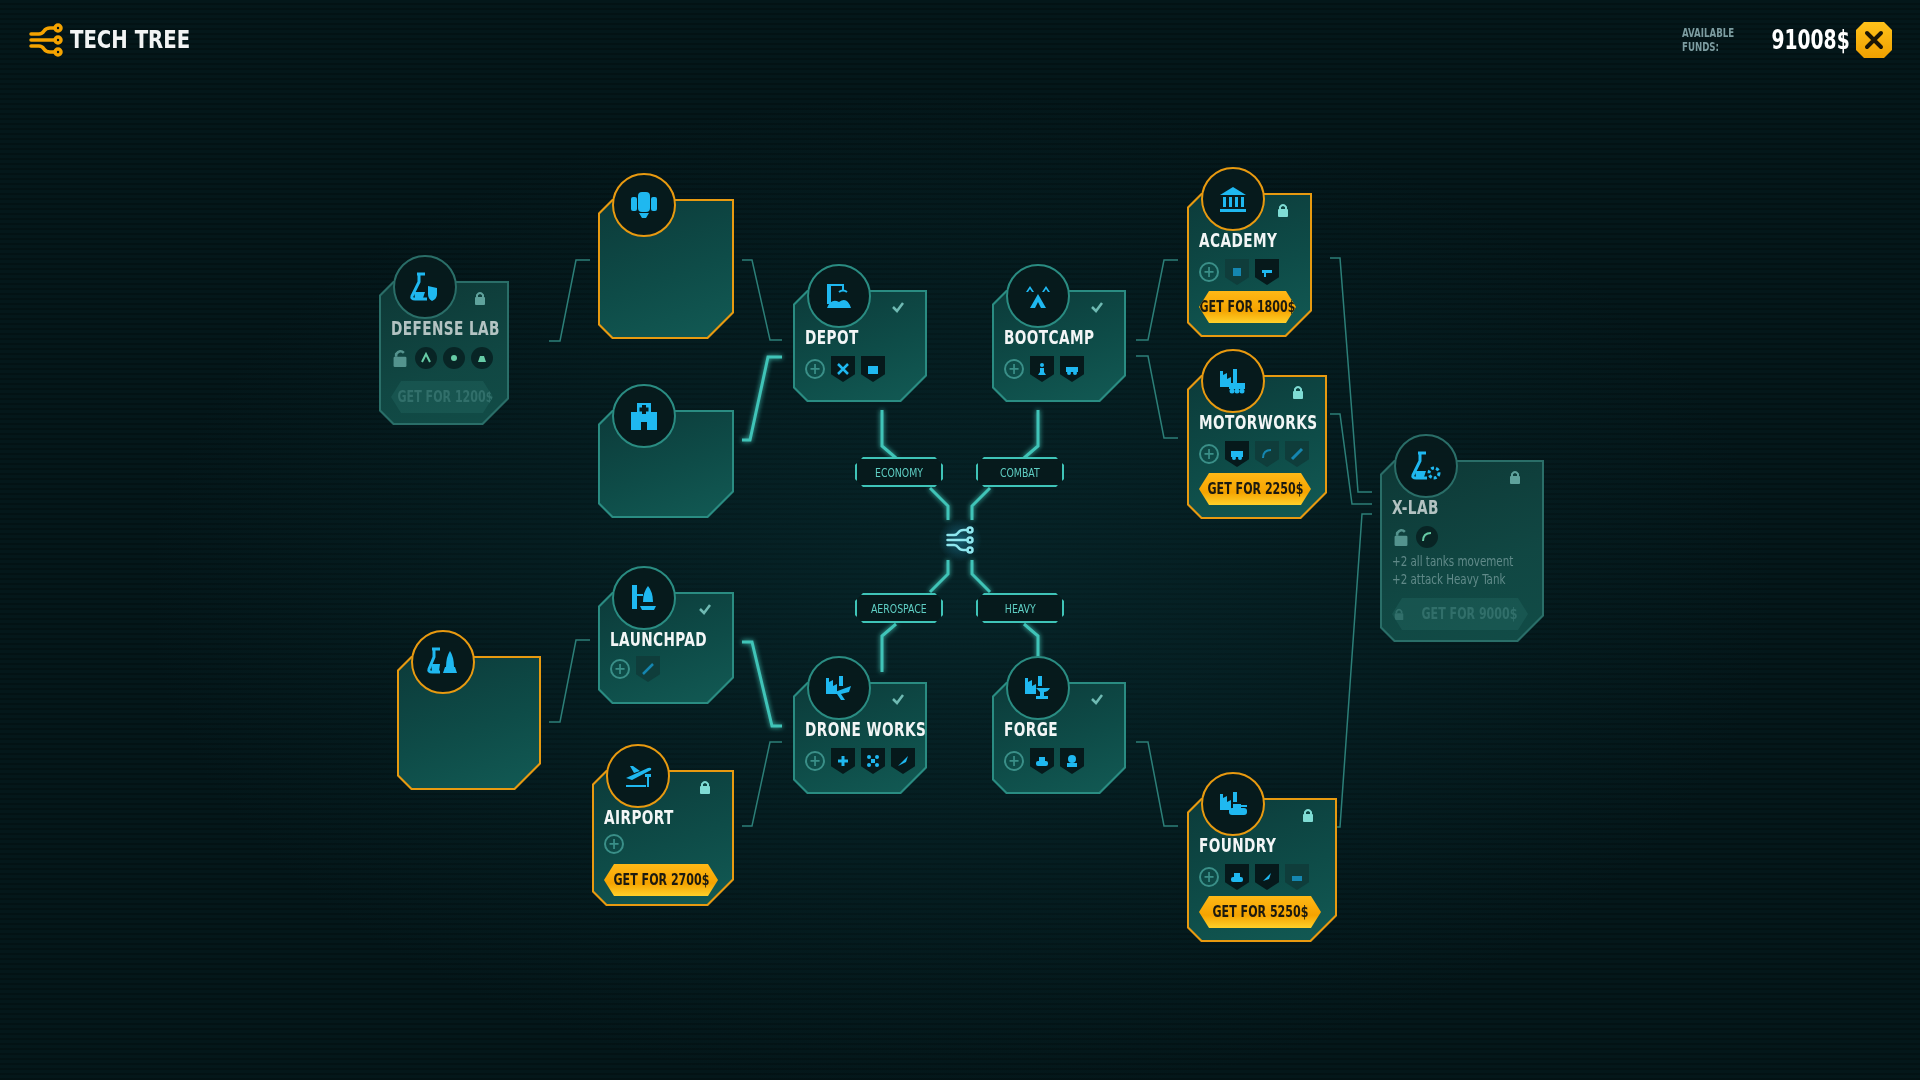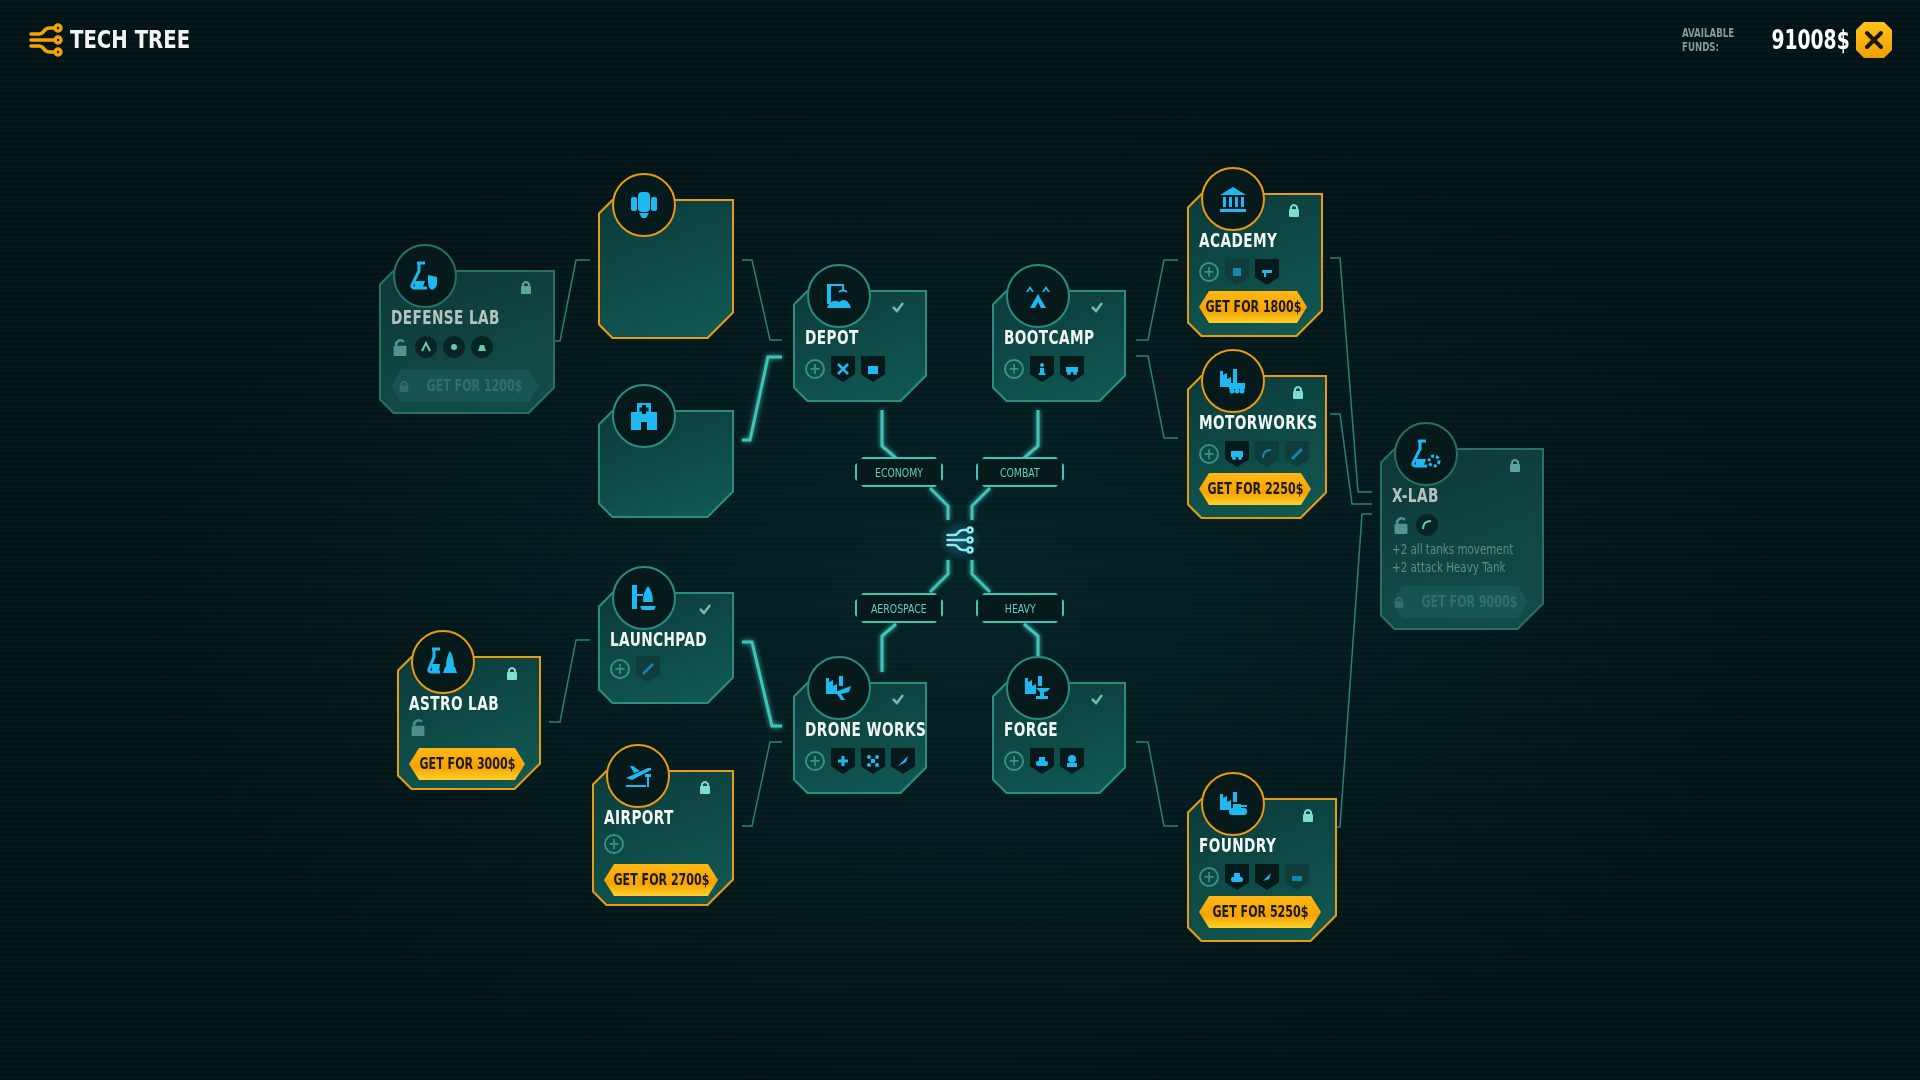--- a/index.html
+++ b/index.html
@@ -166,21 +166,21 @@
 <div class="branch" style="left:976px;top:457px;">
     <span>COMBAT</span>
   </div>
 <div class="branch" style="left:855px;top:593px;">
     <span>AEROSPACE</span>
   </div>
 <div class="branch" style="left:976px;top:593px;">
     <span>HEAVY</span>
   </div>
 
-<div class="card locked" style="left:379px;top:270px;width:176px;height:144px;">
+<div class="card locked" style="left:379px;top:281px;width:130px;height:144px;">
   <div class="frame">
       <div class="frame-inner"></div>
     </div>
   <div class="badge" style="left:14px;top:-26px;">
     <svg width="36" height="36" viewBox="0 0 36 36">
         <path d="M10 5 H18 M12 5 V13 L5 27 Q4 30 8 30 H20" fill="none" stroke="#1fb8f0" stroke-width="3"></path>
         <path d="M7 23 H18 L16 29 H8Z" fill="#1fb8f0"></path>
         <path d="M21 17 L30 19 V25 Q30 30 25 32 Q21 30 21 25 Z" fill="#1fb8f0"></path>
       </svg>
   </div>
@@ -311,21 +311,21 @@
           <svg width="14" height="14" viewBox="0 0 14 14">
             <rect x="1" y="5" width="12" height="5" fill="#1fb8f0"></rect>
             <circle cx="4" cy="11" r="2" fill="#1fb8f0"></circle>
             <circle cx="10" cy="11" r="2" fill="#1fb8f0"></circle>
           </svg>
         </div>
     </div>
   </div>
 </div>
 
-<div class="card buyable" style="left:1187px;top:193px;width:136px;height:144px;">
+<div class="card buyable" style="left:1187px;top:193px;width:125px;height:144px;">
   <div class="frame">
       <div class="frame-inner"></div>
     </div>
   <div class="badge" style="left:14px;top:-26px;">
     <svg width="32" height="32" viewBox="0 0 32 32" fill="#1fb8f0">
         <path d="M3 12 L16 4 L29 12Z"></path>
         <rect x="6" y="14" width="3" height="10"></rect>
         <rect x="12" y="14" width="3" height="10"></rect>
         <rect x="18" y="14" width="3" height="10"></rect>
         <rect x="24" y="14" width="3" height="10"></rect>
@@ -397,21 +397,21 @@
             <path d="M2 12 L12 2" stroke="#1586b0" stroke-width="3"></path>
           </svg>
         </div>
     </div>
     <div class="buy active" style="top:98px;">
         <span>GET FOR 2250$</span>
       </div>
   </div>
 </div>
 
-<div class="card locked" style="left:1380px;top:448px;width:164px;height:182px;">
+<div class="card locked" style="left:1380px;top:460px;width:164px;height:182px;">
   <div class="frame">
       <div class="frame-inner"></div>
     </div>
   <div class="badge" style="left:14px;top:-26px;">
     <svg width="34" height="34" viewBox="0 0 34 34">
         <path d="M9 4 H17 M11 4 V12 L4 26 Q3 29 7 29 H18" fill="none" stroke="#1fb8f0" stroke-width="3"></path>
         <path d="M6 22 H17 L15 28 H7Z" fill="#1fb8f0"></path>
         <circle cx="25" cy="24" r="5" fill="none" stroke="#1fb8f0" stroke-width="3" stroke-dasharray="3 2"></circle>
       </svg>
   </div>
@@ -449,36 +449,20 @@
       <div class="frame-inner"></div>
     </div>
   <div class="badge" style="left:14px;top:-26px;">
     <svg width="34" height="34" viewBox="0 0 34 34" fill="#1fb8f0">
         <path d="M6 4 H14 M8 4 V12 L3 24 Q2 27 6 27 H14" fill="none" stroke="#1fb8f0" stroke-width="3"></path>
         <path d="M5 19 H14 L13 26 H6Z"></path>
         <path d="M24 6 Q28 12 28 22 H20 Q20 12 24 6Z"></path>
         <path d="M19 22 L17 28 H31 L29 22Z"></path>
       </svg>
   </div>
-  <div class="content">
-    <svg class="status" viewBox="0 0 14 14">
-        <rect x="2" y="6" width="10" height="8" rx="1" fill="#7fdcd4"></rect>
-        <path d="M4 6 V4 Q7 0 10 4 V6" fill="none" stroke="#7fdcd4" stroke-width="2"></path>
-      </svg>
-    <div class="title" style="top:36px;">ASTRO LAB</div>
-    <div class="perks" style="top:62px;">
-      <svg width="18" height="18" viewBox="0 0 14 14">
-          <rect x="2" y="6" width="10" height="8" rx="1" fill="#4e8e88"></rect>
-          <path d="M4 6 V4 Q7 0 10 3" fill="none" stroke="#4e8e88" stroke-width="2"></path>
-        </svg>
-    </div>
-    <div class="buy active" style="top:92px;">
-        <span>GET FOR 3000$</span>
-      </div>
-  </div>
 </div>
 
 <div class="card owned" style="left:598px;top:592px;width:136px;height:112px;">
   <div class="frame">
       <div class="frame-inner"></div>
     </div>
   <div class="badge" style="left:14px;top:-26px;">
     <svg width="32" height="32" viewBox="0 0 32 32" fill="#1fb8f0">
         <rect x="4" y="3" width="5" height="24"></rect>
         <rect x="9" y="12" width="6" height="2"></rect>

